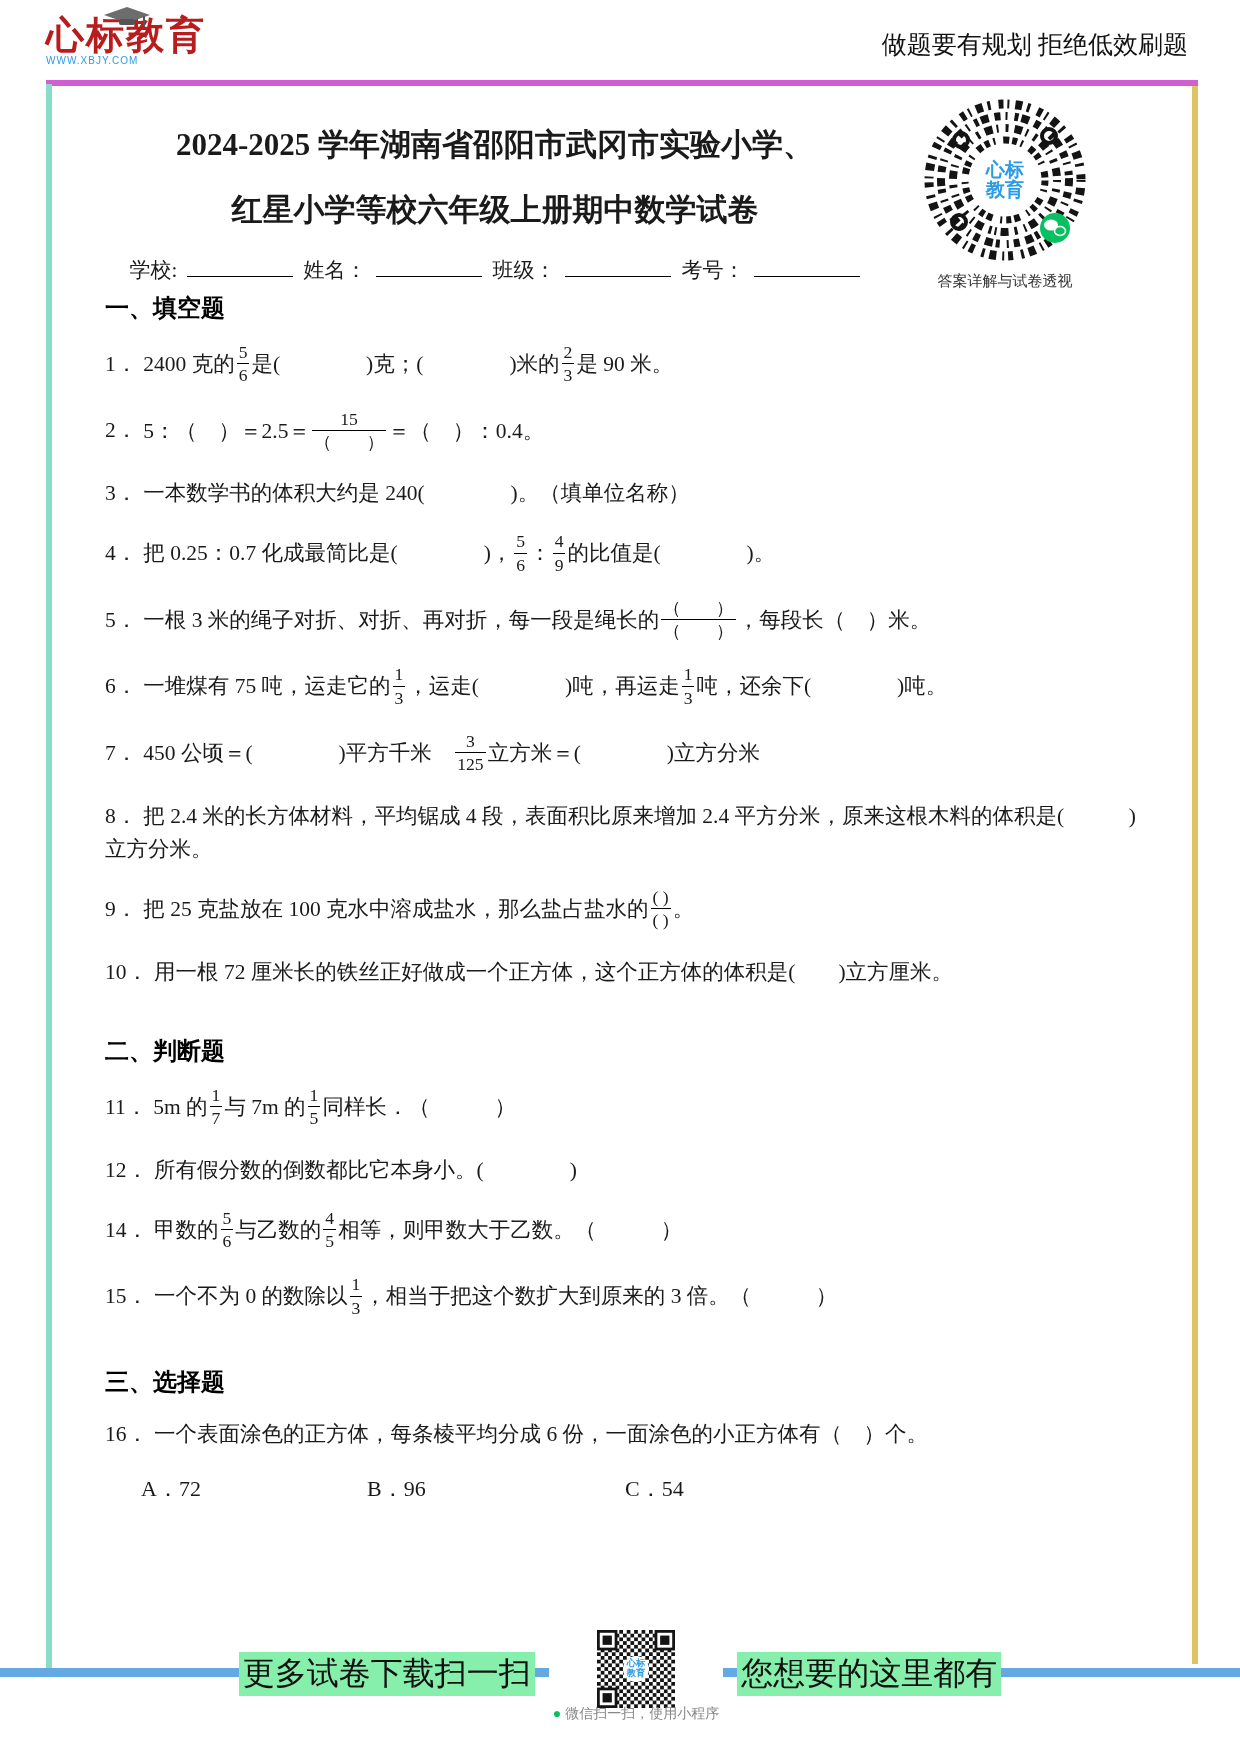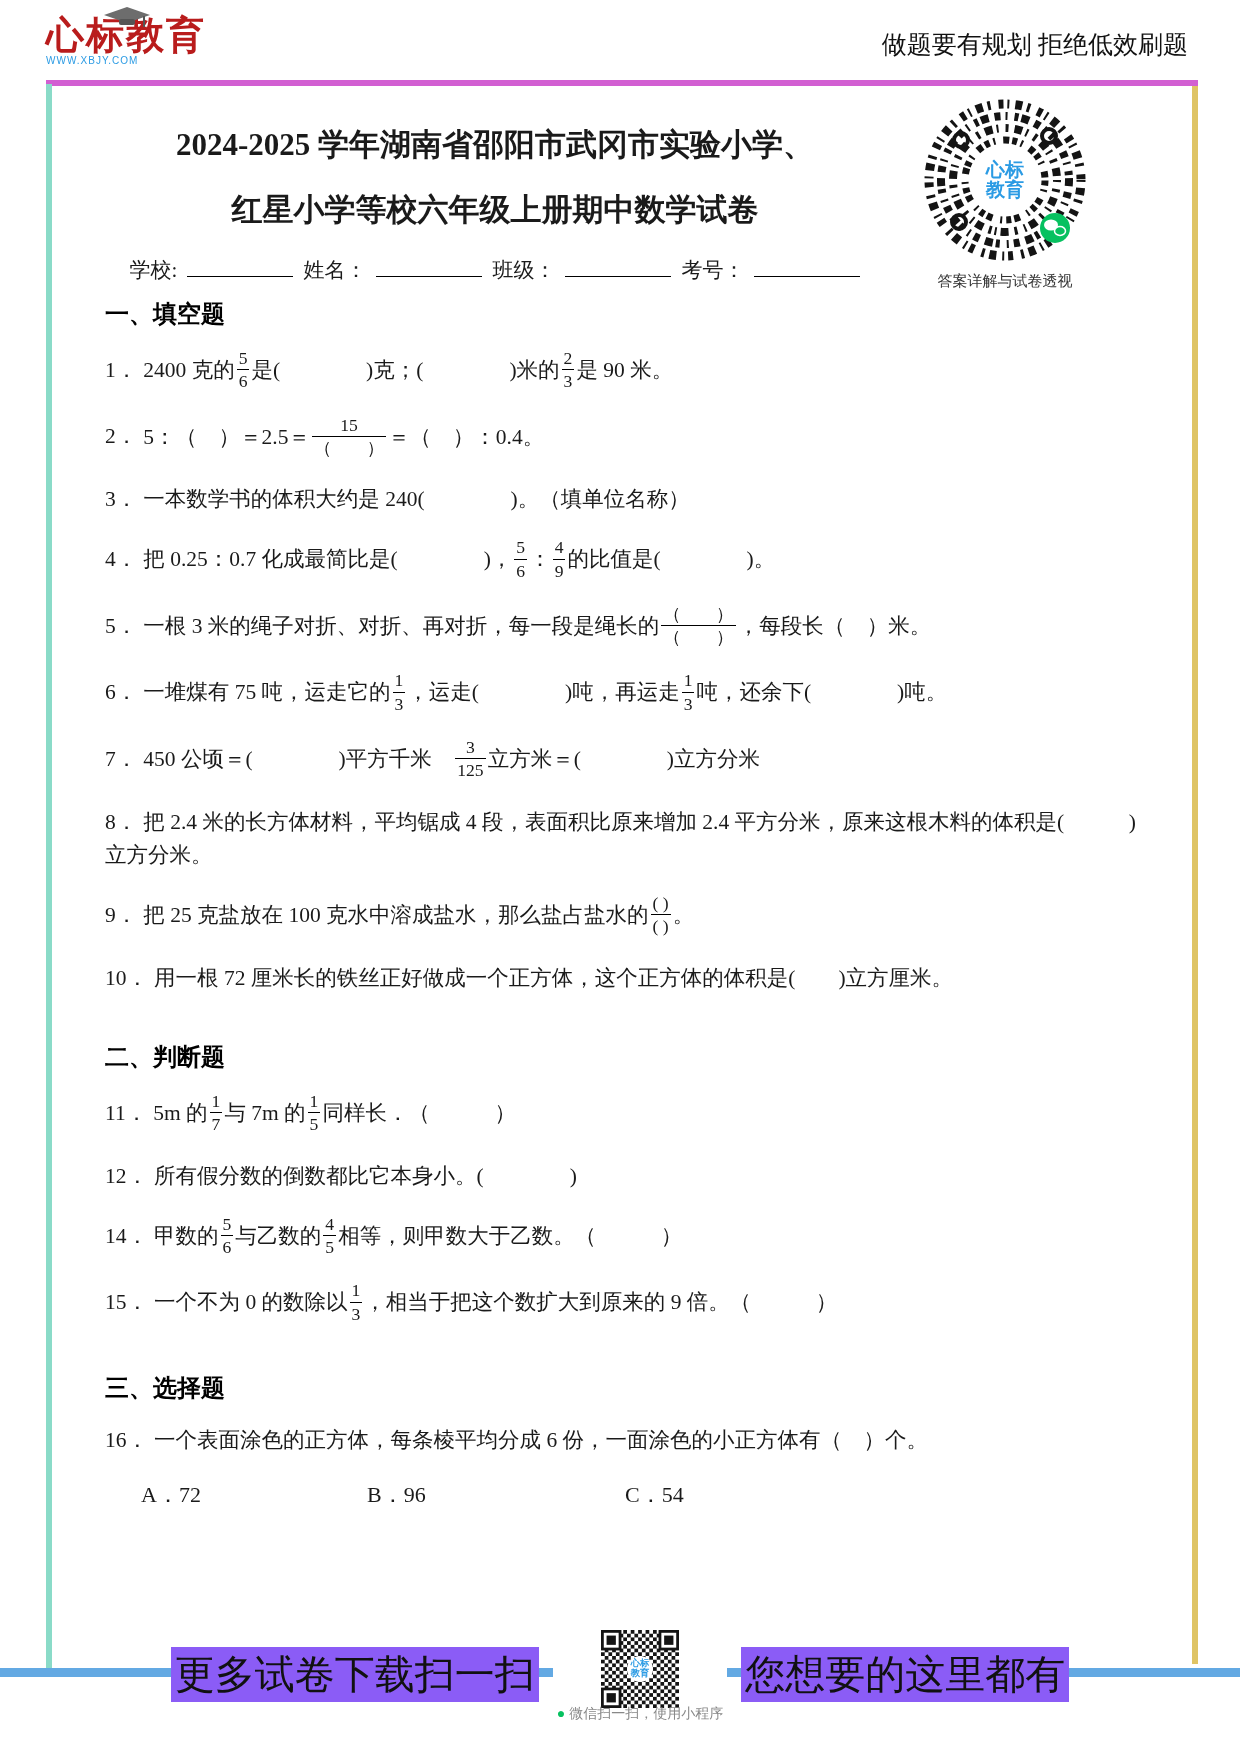--- a/index.html
+++ b/index.html
@@ -22,39 +22,39 @@
   .border-right{position:absolute;left:1192px;top:86px;width:6px;height:1578px;background:#dfc465;}
   
   .title-block{position:absolute;left:100px;top:112px;width:790px;text-align:center;}
   .title-line{font-weight:bold;font-size:31px;line-height:2.1;}
   .info-line{margin-top:14px;font-size:21px;display:flex;justify-content:center;gap:10px;white-space:pre;}
   .blank{display:inline-block;width:106px;border-bottom:1.6px solid #000;height:20px;}
   
   .qr-top{position:absolute;left:905px;top:96px;width:200px;text-align:center;}
   .qr-top .caption{font-size:15px;color:#333;margin-top:4px;font-family:"Liberation Sans",sans-serif;}
   
-  .content{position:absolute;left:105px;top:298px;width:1040px;}
+  .content{position:absolute;left:105px;top:292px;width:1040px;}
   .sec{font-family:"Liberation Sans","DejaVu Sans",sans-serif;font-weight:bold;
     font-size:24px;margin:0 0 20px 0;color:#000;}
   .sec + .q{margin-top:6px;font-family:Liberation Serif, serif;}
   .sec.later{margin-top:46px;}
   .q{font-size:21.5px;line-height:1.55;margin:0 0 23px 0;white-space:pre-wrap;}
   .qno{margin-right:6px;}
   .frac{display:inline-flex;flex-direction:column;align-items:center;
     vertical-align:middle;line-height:1.15;margin:0 2px;font-size:0.82em;position:relative;top:-2px;}
   .fbar{align-self:stretch;height:0;border-top:1.7px solid #000;margin:1px 0;}
   .fnum,.fden{padding:0 2px;}
   .opts{display:flex;padding-left:36px;font-size:22px;margin-top:6px;}
   .opt0{width:226px;}  .opt1{width:258px;}
   
   .rule-bottom{position:absolute;left:0;top:1668px;width:1240px;height:9px;background:#63a9e3;}
   .footer{position:absolute;left:0;top:1630px;width:1240px;display:flex;
     justify-content:center;align-items:center;gap:14px;}
   .footer .ftext{font-family:"Liberation Sans","DejaVu Sans",sans-serif;
-    font-size:40px;color:#111;background:#8b5cf6;padding:0 4px;position:relative;z-index:2;}
+    font-size:32px;color:#111;background:#86efac;padding:0 4px;position:relative;z-index:2;}
   .qr-bottom{position:relative;z-index:2;background:#fff;padding:0 4px;text-align:center;line-height:0;}
   .qr-bottom .caption{font-size:14px;color:#888;line-height:10px;
     font-family:"Liberation Sans",sans-serif;}
   .qr-bottom .caption .dot{color:#07c160;}
 </style>
 </head>
 <body>
 
 <div class="logo">
   <span class="cap">
@@ -113,21 +113,21 @@
     <p class="q"><span class="qno">5．</span><span>一根 3 米的绳子对折、对折、再对折，每一段是绳长的</span><span class="frac"><span class="fnum">（　　）</span><span class="fbar"></span><span class="fden">（　　）</span></span><span>，每段长（　）米。</span></p>
     <p class="q"><span class="qno">6．</span><span>一堆煤有 75 吨，运走它的</span><span class="frac"><span class="fnum">1</span><span class="fbar"></span><span class="fden">3</span></span><span>，运走(　　　　)吨，再运走</span><span class="frac"><span class="fnum">1</span><span class="fbar"></span><span class="fden">3</span></span><span>吨，还余下(　　　　)吨。</span></p>
     <p class="q"><span class="qno">7．</span><span>450 公顷＝(　　　　)平方千米　</span><span class="frac"><span class="fnum">3</span><span class="fbar"></span><span class="fden">125</span></span><span>立方米＝(　　　　)立方分米</span></p>
     <p class="q"><span class="qno">8．</span><span>把 2.4 米的长方体材料，平均锯成 4 段，表面积比原来增加 2.4 平方分米，原来这根木料的体积是(　　　)立方分米。</span></p>
     <p class="q"><span class="qno">9．</span><span>把 25 克盐放在 100 克水中溶成盐水，那么盐占盐水的</span><span class="frac"><span class="fnum">( )</span><span class="fbar"></span><span class="fden">( )</span></span><span>。</span></p>
     <p class="q"><span class="qno">10．</span><span>用一根 72 厘米长的铁丝正好做成一个正方体，这个正方体的体积是(　　)立方厘米。</span></p>
     <h2 class="sec later">二、判断题</h2>
     <p class="q"><span class="qno">11．</span><span>5m 的</span><span class="frac"><span class="fnum">1</span><span class="fbar"></span><span class="fden">7</span></span><span>与 7m 的</span><span class="frac"><span class="fnum">1</span><span class="fbar"></span><span class="fden">5</span></span><span>同样长．（　　　）</span></p>
     <p class="q"><span class="qno">12．</span><span>所有假分数的倒数都比它本身小。(　　　　)</span></p>
     <p class="q"><span class="qno">14．</span><span>甲数的</span><span class="frac"><span class="fnum">5</span><span class="fbar"></span><span class="fden">6</span></span><span>与乙数的</span><span class="frac"><span class="fnum">4</span><span class="fbar"></span><span class="fden">5</span></span><span>相等，则甲数大于乙数。（　　　）</span></p>
-    <p class="q"><span class="qno">15．</span><span>一个不为 0 的数除以</span><span class="frac"><span class="fnum">1</span><span class="fbar"></span><span class="fden">3</span></span><span>，相当于把这个数扩大到原来的 9 倍。（　　　）</span></p>
+    <p class="q"><span class="qno">15．</span><span>一个不为 0 的数除以</span><span class="frac"><span class="fnum">1</span><span class="fbar"></span><span class="fden">3</span></span><span>，相当于把这个数扩大到原来的 3 倍。（　　　）</span></p>
     <h2 class="sec later">三、选择题</h2>
     <p class="q"><span class="qno">16．</span><span>一个表面涂色的正方体，每条棱平均分成 6 份，一面涂色的小正方体有（　）个。</span></p>
     <div class="opts">
       <span class="opt0">A．72</span>
       <span class="opt1">B．96</span>
       <span class="opt2">C．54</span>
     </div>
   </div>
 
 <div class="rule-bottom"></div>

